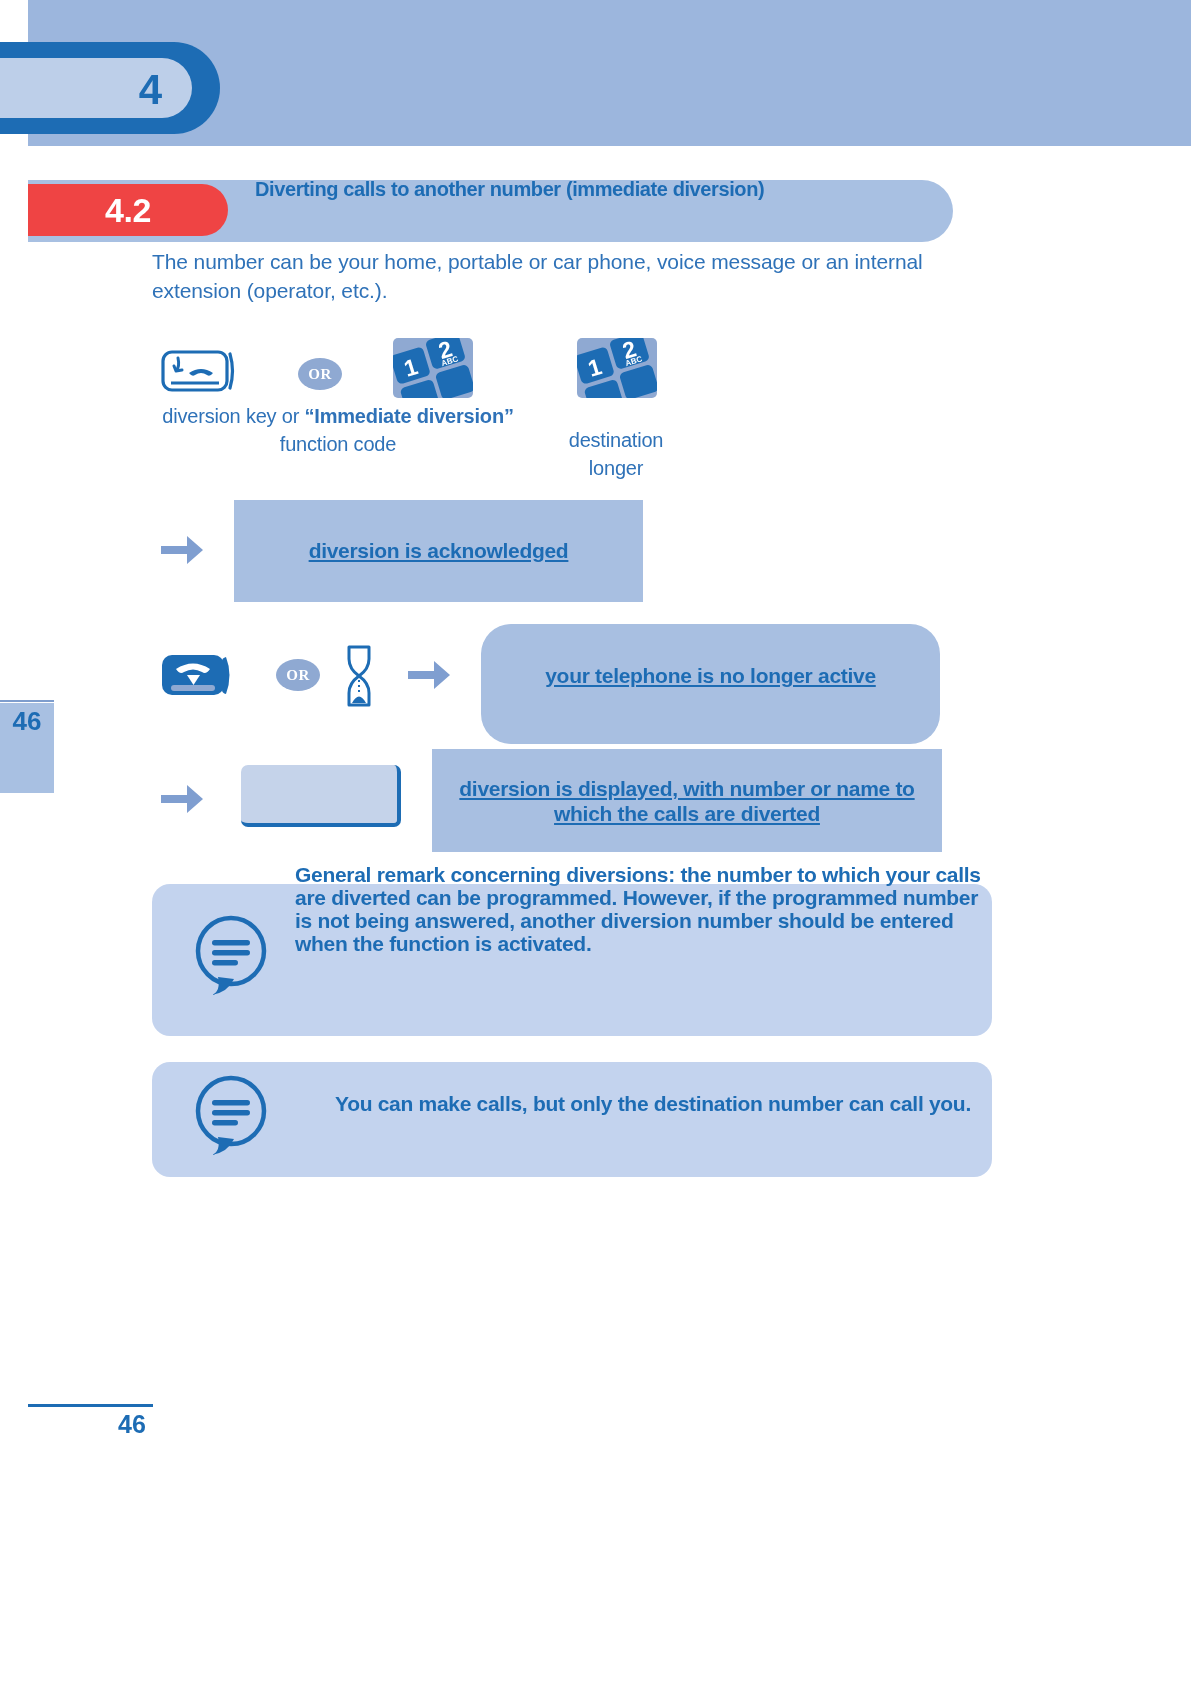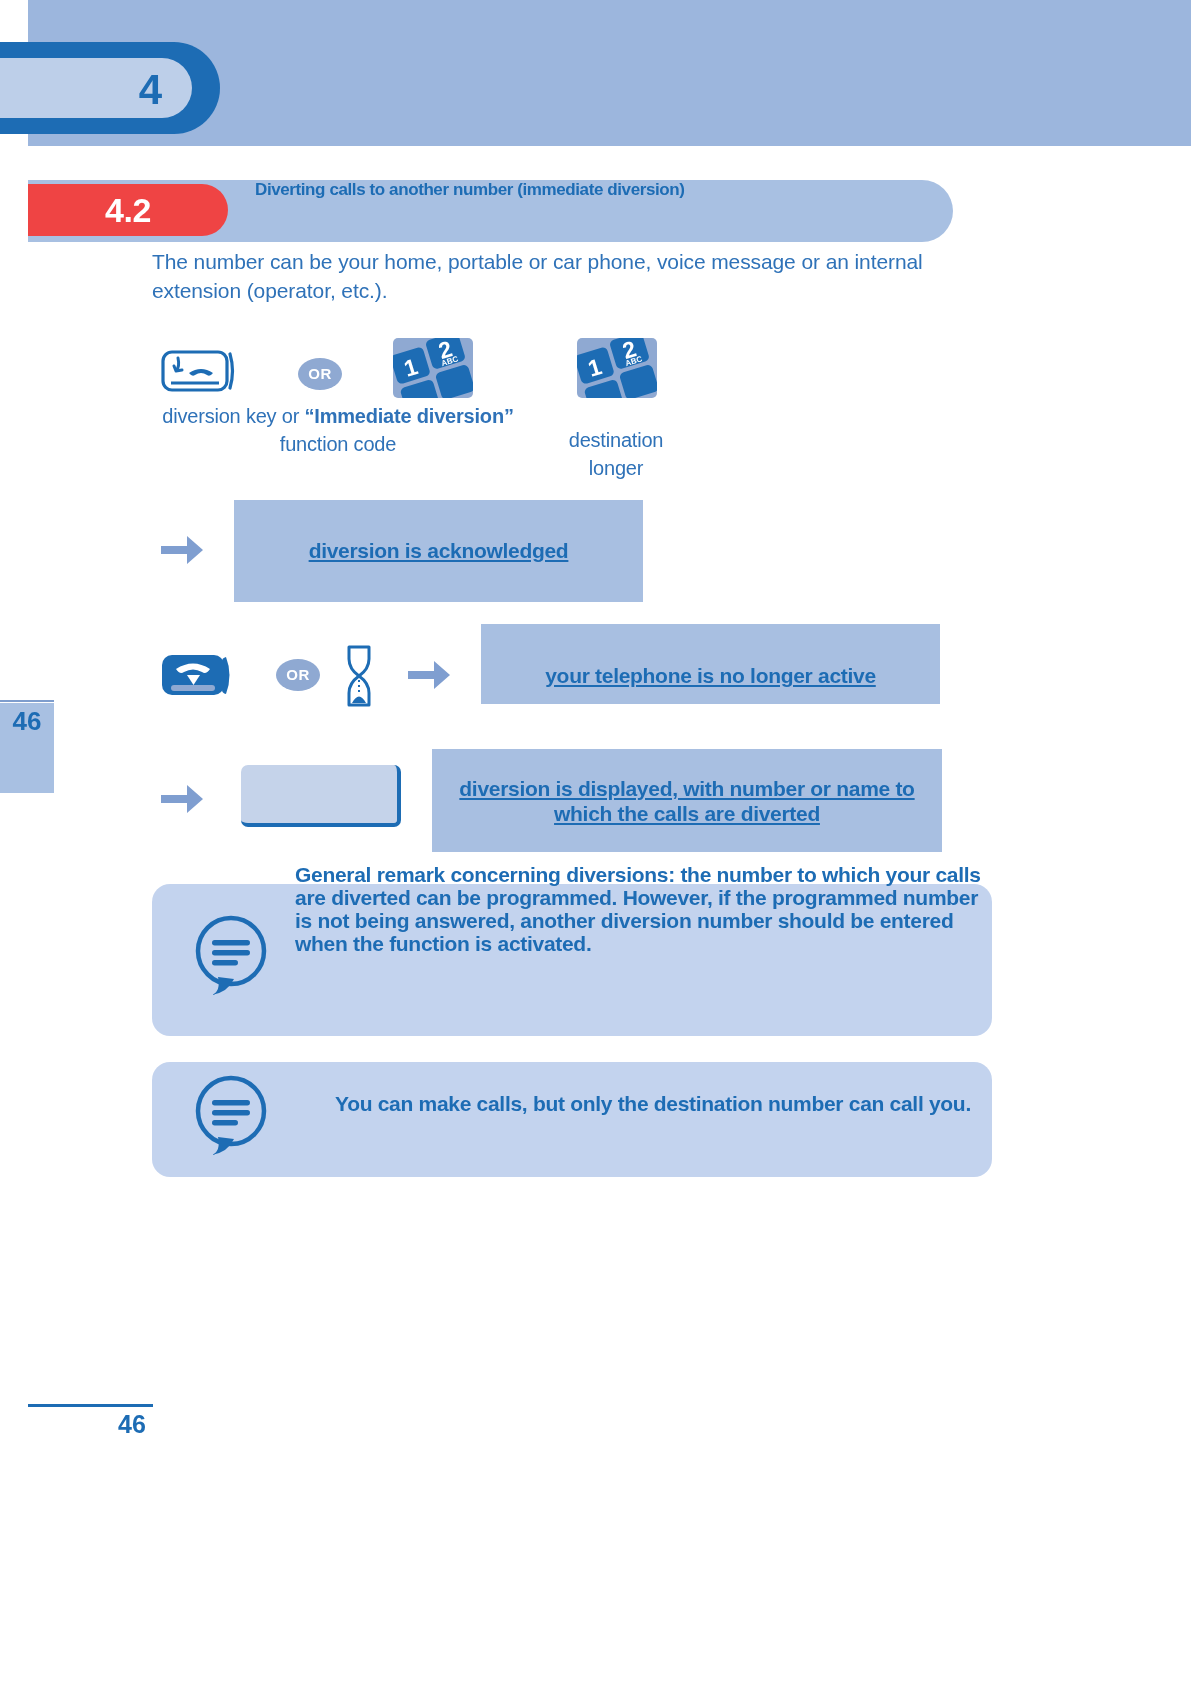--- a/index.html
+++ b/index.html
@@ -73,21 +73,21 @@
     font-weight: bold;
     text-align: center;
     line-height: 52px;
     letter-spacing: -0.5px;
   }
   .section-title {
     position: absolute;
     left: 255px; top: 176px;
     width: 640px;
     color: #1d6cb4;
-    font-size: 17px;
+    font-size: 20px;
     font-weight: bold;
     line-height: 27px;
     letter-spacing: -0.4px;
   }
 
   
   .intro-text {
     position: absolute;
     left: 152px; top: 247px;
     width: 800px;
@@ -113,20 +113,21 @@
     position: absolute;
     width: 44px; height: 32px;
     border-radius: 50%;
     background: #8fa9d2;
     color: #ffffff;
     font-size: 15px;
     font-weight: bold;
     text-align: center;
     line-height: 32px;
     letter-spacing: 0.5px;
+    font-family: Liberation Serif, serif;
   }
 
   .caption {
     position: absolute;
     color: #2f72b8;
     font-size: 20px;
     line-height: 28px;
     text-align: center;
     letter-spacing: -0.2px;
   }
@@ -289,21 +290,21 @@
   <path d="M6 2 h20 v12 q0 10 -10 17 q-10 -7 -10 -17 z" fill="#ffffff" stroke="#1d6cb4" stroke-width="3" stroke-linejoin="round"></path>
   <path d="M6 60 h20 v-12 q0 -10 -10 -17 q-10 7 -10 17 z" fill="#ffffff" stroke="#1d6cb4" stroke-width="3" stroke-linejoin="round"></path>
   <path d="M9 58 q7 -13 14 0 z" fill="#1d6cb4"></path>
   <line x1="16" y1="35" x2="16" y2="50" stroke="#1d6cb4" stroke-width="2" stroke-dasharray="2 3"></line>
 </svg>
 
 <svg class="arrow" style="left:406px; top:658px;" viewBox="0 0 46 34">
   <path d="M2 13 h26 v-10 l16 14 l-16 14 v-10 h-26 z" fill="#7f9ed0"></path>
 </svg>
 
-<div class="result-band" style="left:481px; top:624px; width:459px; height:80px; font-size:21px; line-height:103px;">your telephone is no longer active</div>
+<div class="result-band" style="left:481px; top:624px; width:459px; height:120px; font-size:21px; line-height:103px;border-radius:30px;">your telephone is no longer active</div>
 
 <svg class="arrow" style="left:159px; top:782px;" viewBox="0 0 46 34">
   <path d="M2 13 h26 v-10 l16 14 l-16 14 v-10 h-26 z" fill="#7f9ed0"></path>
 </svg>
 
 <div class="display-box"></div>
 
 <div class="result-band" style="left:432px; top:749px; width:510px; height:103px; font-size:21px; line-height:25px; display:flex; align-items:center; justify-content:center; padding:10px 6px; box-sizing:border-box;">diversion is displayed, with number or name to which the calls are diverted</div>
 
 <div class="note-box" style="left:152px; top:884px; width:840px; height:152px;"></div>

